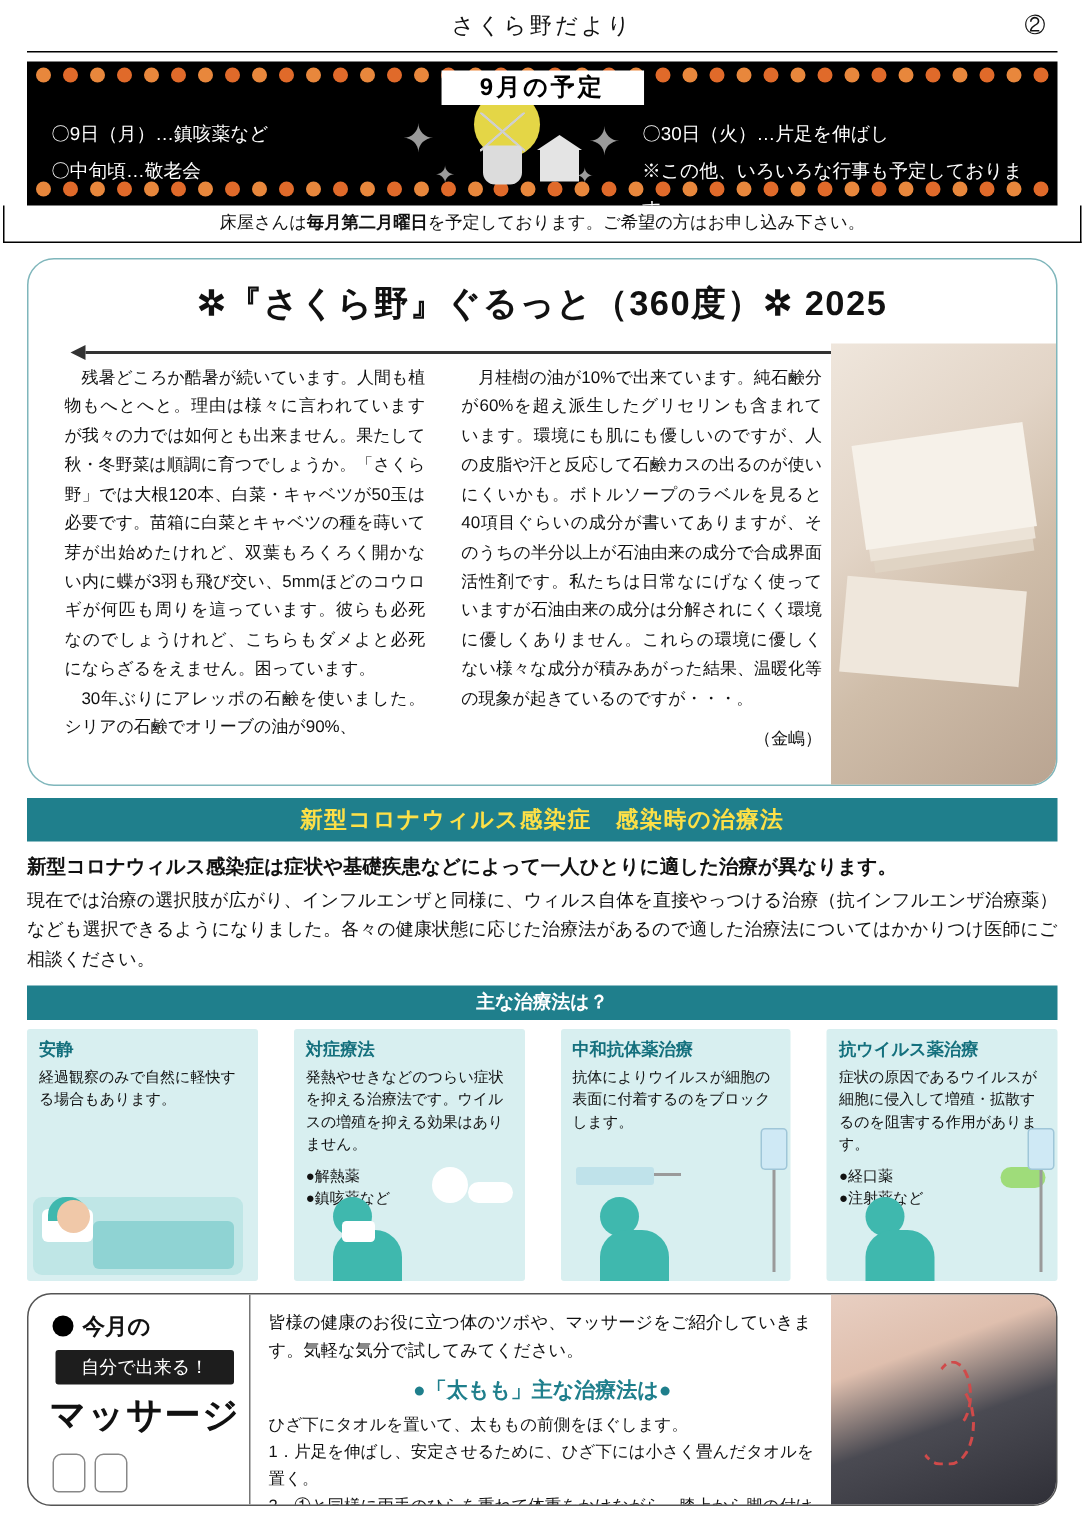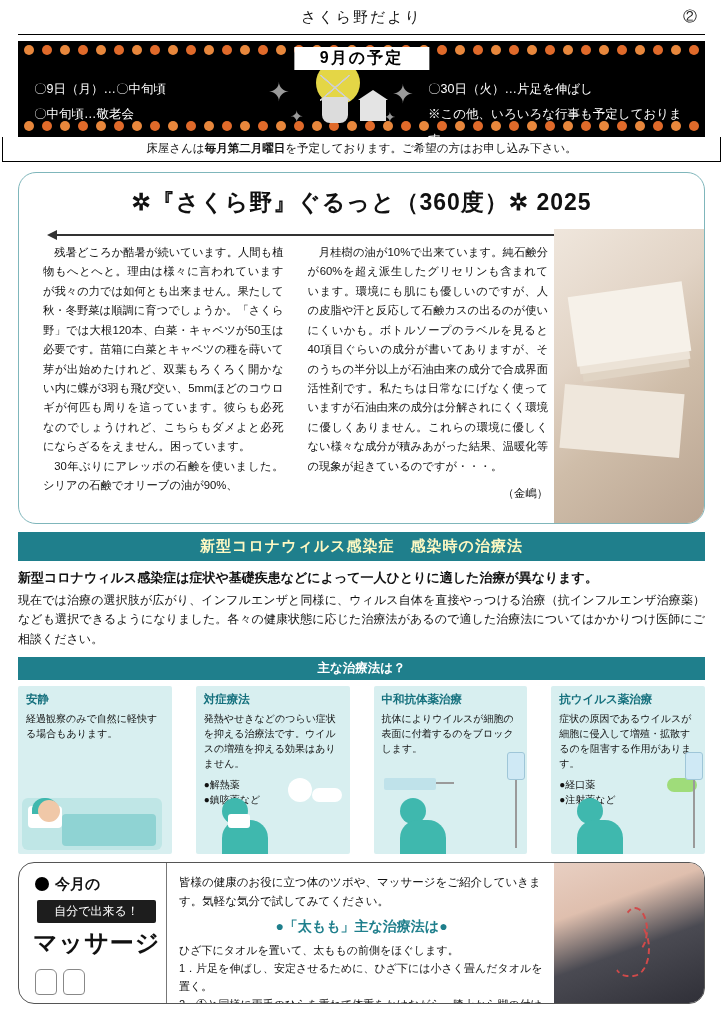--- a/index.html
+++ b/index.html
@@ -146,21 +146,21 @@
   .art-col {
     flex: 1;
     font-size: 11.3px; line-height: 1.72; text-align: justify;
   }
   .art-col p { text-indent: 1em; }
   .sign { text-align: right; margin-top: 8px; }
 
   
   .corona-band {
     margin: 8px 18px 0 18px;
-    background: #1f7f8c; color: #fef9c3; text-align: center;
+    background: #1f7f8c; color: #fde047; text-align: center;
     font-size: 15px; font-weight: bold; padding: 5px 0;
     letter-spacing: 1px;
   }
   .corona-lead {
     margin: 8px 18px 0 18px;
     font-size: 13px; font-weight: bold;
   }
   .corona-body {
     margin: 4px 18px 0 18px;
     font-size: 12px; line-height: 1.62; text-align: justify;
@@ -309,21 +309,21 @@
         <span class="dot"></span>
         <span class="dot"></span>
         <span class="dot"></span>
         <span class="dot"></span>
     </div>
 
     <div class="sched-title">9月の予定</div>
 
     <div class="sched-body">
       <div class="sched-col left">
-        <div>〇9日（月）…〇中旬頃</div>
+        <div>〇9日（月）…鎮咳薬など</div>
         <div>〇中旬頃…敬老会</div>
       </div>
       <div class="sched-center">
         <span class="star s1">✦</span>
         <span class="star s2">✦</span>
         <span class="star s3">✦</span>
         <span class="star s4">✦</span>
         <div class="moon"></div>
         <div class="grass"></div>
         <div class="vase"></div>

